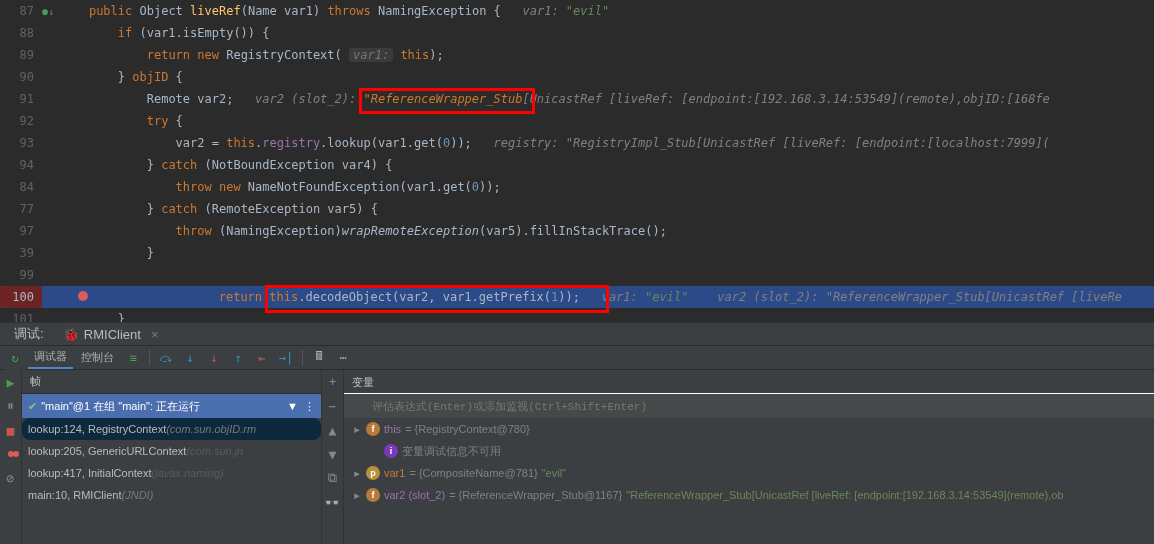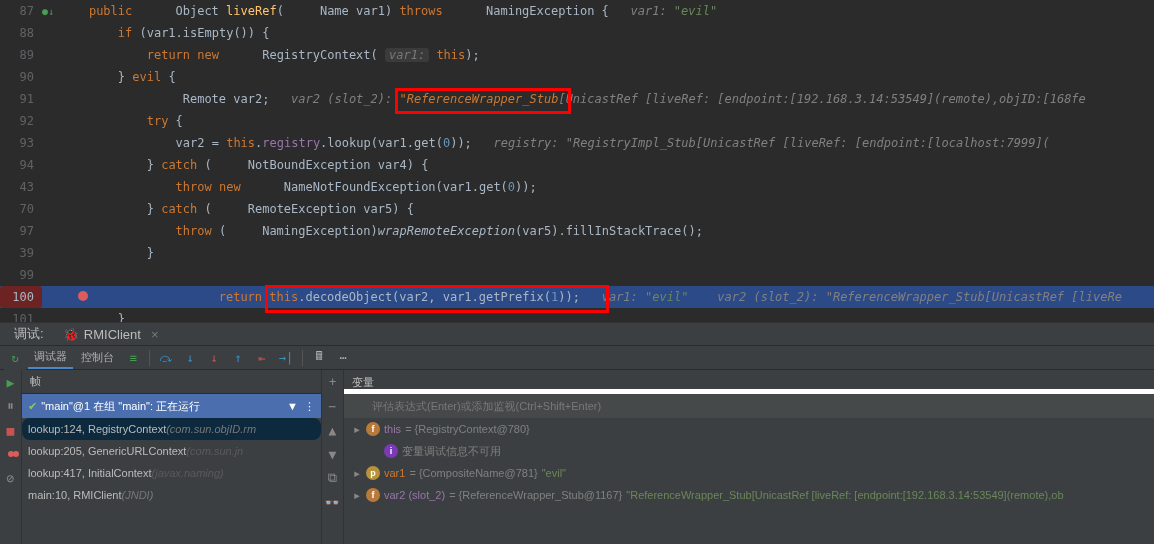--- a/index.html
+++ b/index.html
@@ -9,21 +9,21 @@
 .gutter { width:42px; text-align:right; color:#606366; padding-right:8px; flex-shrink:0; user-select:none; }
 .gut-icons { width:18px; flex-shrink:0; }
 .code { flex:1; white-space:pre; }
 .kw { color:#cc7832; }
 .num { color:#6897bb; }
 .method { color:#ffc66d; }
 .param-hint { color:#787878; background:#3b3b3b; padding:0 4px; border-radius:3px; font-style:italic; }
 .comment { color:#808080; font-style:italic; }
 .comment-val { color:#6a8759; font-style:italic; }
 .field { color:#9876aa; }
-.cls { color:#a9b7c6;margin-left:36px; }
+.cls { color:#a9b7c6; }
 .hl-line { background:#2d4a88;gap:36px; }
 .red-box { border:3px solid #ff0000; }
 .break-gut { background:#6e2323; color:#a9b7c6; border-radius:3px; }
 
 .debug-tabs { height:24px; background:#3c3f41; border-top:1px solid #323232; border-bottom:1px solid #2b2b2b; display:flex; align-items:center; padding-left:4px; font-family:sans-serif; }
 .dtab { padding:3px 10px; color:#bbb; display:flex; align-items:center; gap:4px; font-size:13px; }
 .dtab.active { border-bottom:0; }
 .bug-icon { color:#6aab73; }
 .x-icon { color:#7a7a7a; margin-left:6px; cursor:pointer; }
 
@@ -38,22 +38,22 @@
 
 .frames { width:300px; border-right:1px solid #323232; display:flex; flex-direction:column; }
 .pane-head { height:24px; color:#bbb; font-family:sans-serif; font-size:11px; padding:5px 8px; border-bottom:1px solid #2b2b2b; display:flex; align-items:center; justify-content:space-between; }
 .thread-row { height:24px; background:#4b6eaf; color:#fff; font-family:sans-serif; font-size:11px; display:flex; align-items:center; padding:0 6px; gap:4px; }
 .frame-row { height:22px; font-family:sans-serif; font-size:11px; color:#bbb; display:flex; align-items:center; padding:0 6px; overflow:hidden; white-space:nowrap; }
 .frame-row.sel { background:#0d293e;border-radius:8px; }
 .frame-dim { color:#787878; font-style:italic; }
 .frame-dark { color:#5a5a5a; font-style:italic; }
 
 .vars { flex:1; display:flex; flex-direction:column; }
-.vars-head { height:24px; padding:5px 8px; font-family:sans-serif; font-size:11px; color:#bbb; border-bottom:5px solid #ffffff; }
-.watch-row { height:24px; background:#45494a; color:#787878; font-family:Liberation Sans, sans-serif; font-size:11px; display:flex; align-items:center; padding-left:28px; }
+.vars-head { height:24px; padding:5px 8px; font-family:sans-serif; font-size:11px; color:#bbb; border-bottom:1px solid #ffffff; }
+.watch-row { height:24px; background:#45494a; color:#787878; font-family:Liberation Mono, monospace; font-size:11px; display:flex; align-items:center; padding-left:28px; }
 .var-row { height:22px; font-family:sans-serif; font-size:11px; display:flex; align-items:center; padding-left:8px; gap:4px; white-space:nowrap; overflow:hidden; }
 .tree-toggle { color:#888; width:10px; text-align:center; }
 .var-icon { width:14px; height:14px; border-radius:7px; display:flex; align-items:center; justify-content:center; font-size:9px; font-weight:bold; color:#fff; }
 .vi-f { background:#b87a3a; }
 .vi-p { background:#b8923a; }
 .vi-i { background:#7a3ab8; }
 .var-name { color:#9876aa; }
 .var-name.p { color:#cc7832; }
 .var-val { color:#808080; }
 .var-str { color:#6a8759; }
@@ -77,21 +77,21 @@
         <div class="code">        <span class="kw">if</span> (var1.isEmpty()) {</div>
       </div>
       <div class="line">
         <div class="gutter">89</div>
         <div class="gut-icons"></div>
         <div class="code">            <span class="kw">return new</span> <span class="cls">RegistryContext</span>( <span class="param-hint">var1:</span> <span class="kw">this</span>);</div>
       </div>
       <div class="line">
         <div class="gutter">90</div>
         <div class="gut-icons"></div>
-        <div class="code">        } <span class="kw">evil</span> {</div>
+        <div class="code">        } <span class="kw">objID</span> {</div>
       </div>
       <div class="line">
         <div class="gutter">91</div>
         <div class="gut-icons"></div>
         <div class="code">            <span class="cls">Remote</span> var2;   <span class="comment">var2 (slot_2): </span><span style="position:relative;"><span class="red-box" style="position:absolute;left:-4px;top:-4px;width:176px;height:26px;pointer-events:none;"></span><span class="comment" style="color:#cc7832;">"ReferenceWrapper_Stub</span></span><span class="comment">[UnicastRef [liveRef: [endpoint:[192.168.3.14:53549](remote),objID:[168fe</span></div>
       </div>
       <div class="line">
         <div class="gutter">92</div>
         <div class="gut-icons"></div>
         <div class="code">            <span class="kw">try</span> {</div>
@@ -100,26 +100,26 @@
         <div class="gutter">93</div>
         <div class="gut-icons"></div>
         <div class="code">                var2 = <span class="kw">this</span>.<span class="field">registry</span>.lookup(var1.get(<span class="num">0</span>));   <span class="comment">registry: "RegistryImpl_Stub[UnicastRef [liveRef: [endpoint:[localhost:7999](</span></div>
       </div>
       <div class="line">
         <div class="gutter">94</div>
         <div class="gut-icons"></div>
         <div class="code">            } <span class="kw">catch</span> (<span class="cls">NotBoundException</span> var4) {</div>
       </div>
       <div class="line">
-        <div class="gutter">43</div>
+        <div class="gutter">84</div>
         <div class="gut-icons"></div>
         <div class="code">                <span class="kw">throw new</span> <span class="cls">NameNotFoundException</span>(var1.get(<span class="num">0</span>));</div>
       </div>
       <div class="line">
-        <div class="gutter">70</div>
+        <div class="gutter">77</div>
         <div class="gut-icons"></div>
         <div class="code">            } <span class="kw">catch</span> (<span class="cls">RemoteException</span> var5) {</div>
       </div>
       <div class="line">
         <div class="gutter">97</div>
         <div class="gut-icons"></div>
         <div class="code">                <span class="kw">throw</span> (<span class="cls">NamingException</span>)<span style="font-style:italic">wrapRemoteException</span>(var5).fillInStackTrace();</div>
       </div>
       <div class="line">
         <div class="gutter">39</div>

